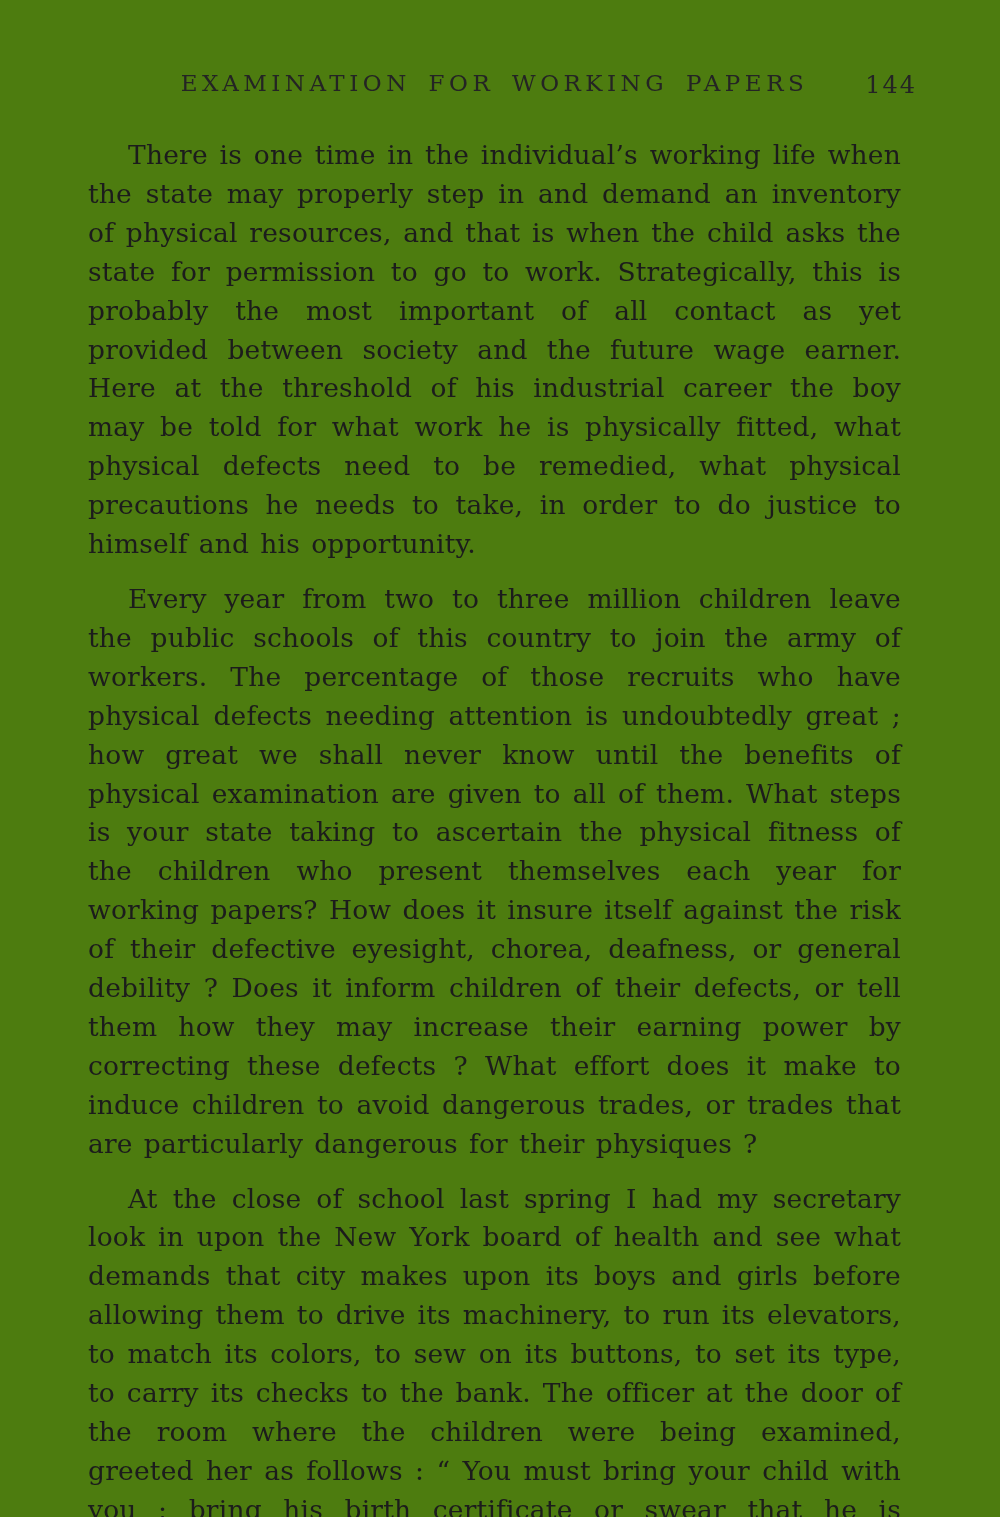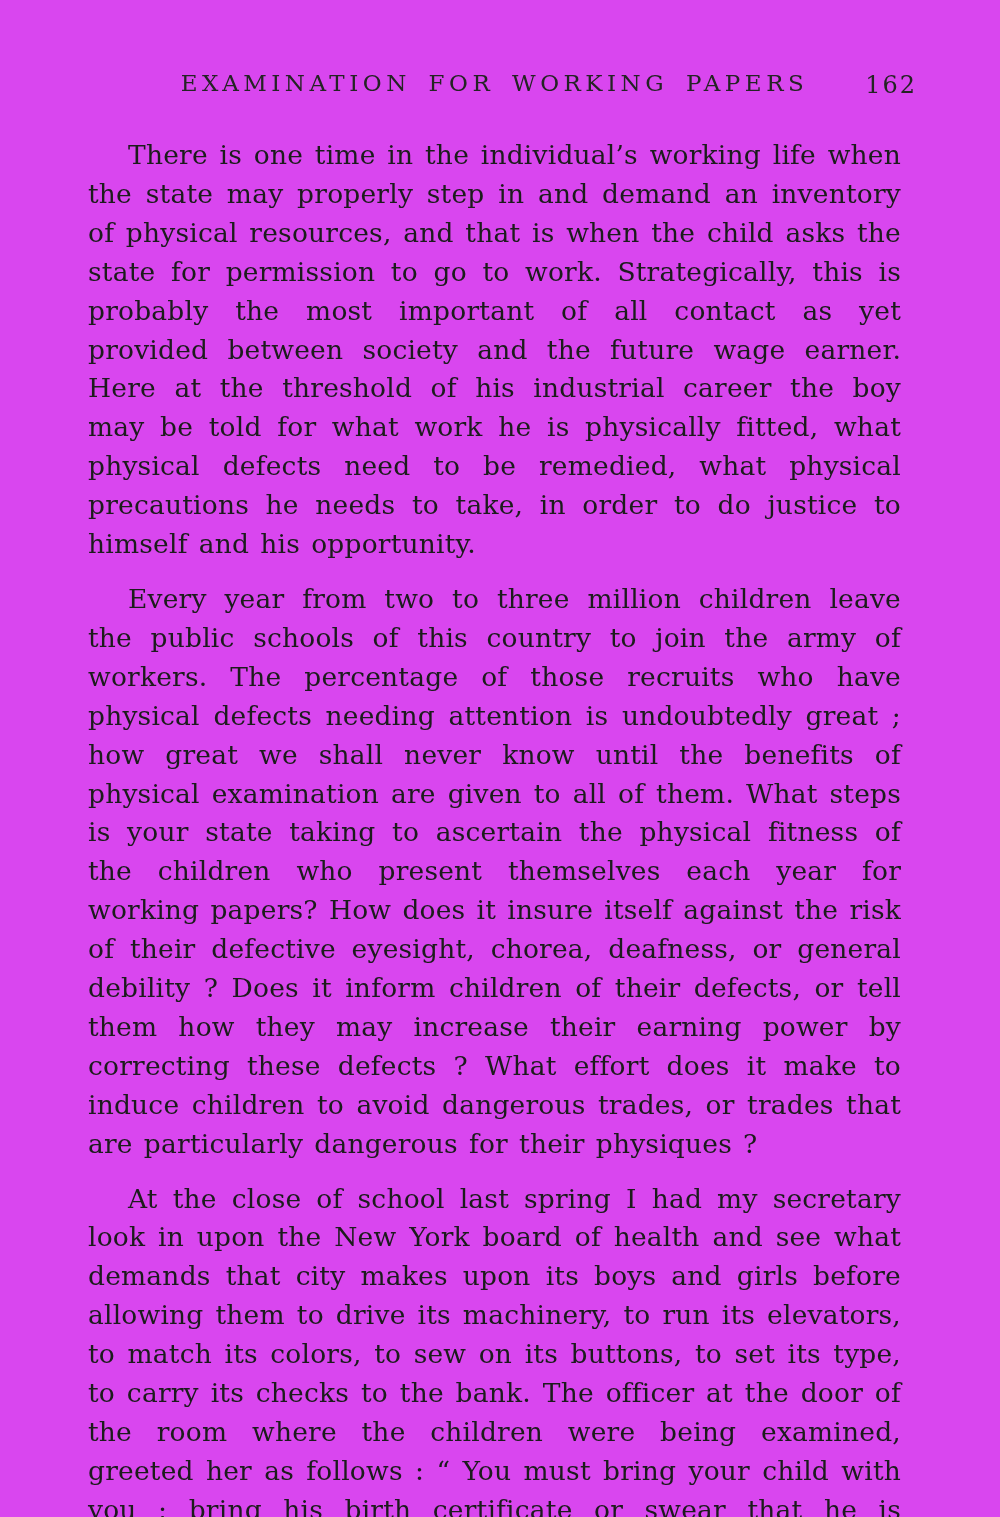--- a/index.html
+++ b/index.html
@@ -5,21 +5,21 @@
   html, body {
     margin: 0;
     padding: 0;
     background: #e8e8e6;
   }
   .scan-page {
     position: relative;
     width: 1000px;
     height: 1517px;
     margin: 0 auto;
-    background: #d946ef;
+    background: #4d7c0f;
     box-sizing: border-box;
     padding: 70px 83px 0 72px;
     font-family: "DejaVu Serif", "Liberation Serif", serif;
     color: #1c1c1c;
     overflow: hidden;
   }
   .running-head {
     position: relative;
     height: 34px;
     margin-bottom: 32px;
@@ -52,21 +52,21 @@
     letter-spacing: 0.2px;
   }
 </style>
 </head>
 <body>
 
 <div class="scan-page">
 
   <div class="running-head">
     <span class="running-title">EXAMINATION FOR WORKING PAPERS</span>
-    <span class="page-number">162</span>
+    <span class="page-number">144</span>
   </div>
 
   <div class="text-block">
     <p>There is one time in the individual’s working life when the state may properly step in and demand an inventory of physical resources, and that is when the child asks the state for permission to go to work.  Strategically, this is probably the most important of all contact as yet provided between society and the future wage earner.  Here at the threshold of his industrial career the boy may be told for what work he is physically fitted, what physical defects need to be remedied, what physical precautions he needs to take, in order to do justice to himself and his opportunity.</p>
     <p>Every year from two to three million children leave the public schools of this country to join the army of workers. The percentage of those recruits who have physical defects needing attention is undoubtedly great ;  how great we shall never know until the benefits of physical examination are given to all of them.  What steps is your state taking to ascertain the physical fitness of the children who present themselves each year for working papers?  How does it insure itself against the risk of their defective eyesight, chorea, deafness, or general debility ?  Does it inform children of their defects, or tell them how they may increase their earning power by correcting these defects ?  What effort does it make to induce children to avoid dangerous trades, or trades that are particularly dangerous for their physiques ?</p>
     <p>At the close of school last spring I had my secretary look in upon the New York board of health and see what demands that city makes upon its boys and girls before allowing them to drive its machinery, to run its elevators, to match its colors, to sew on its buttons, to set its type, to carry its checks to the bank.  The officer at the door of the room where the children were being examined, greeted her as follows :  “ You must bring your child with you ;  bring his birth certificate or swear that he is fourteen years old, and bring a signed statement from his teacher that he has been in school for one hundred and thirty consecutive days</p>
   </div>
 
 </div>
 

